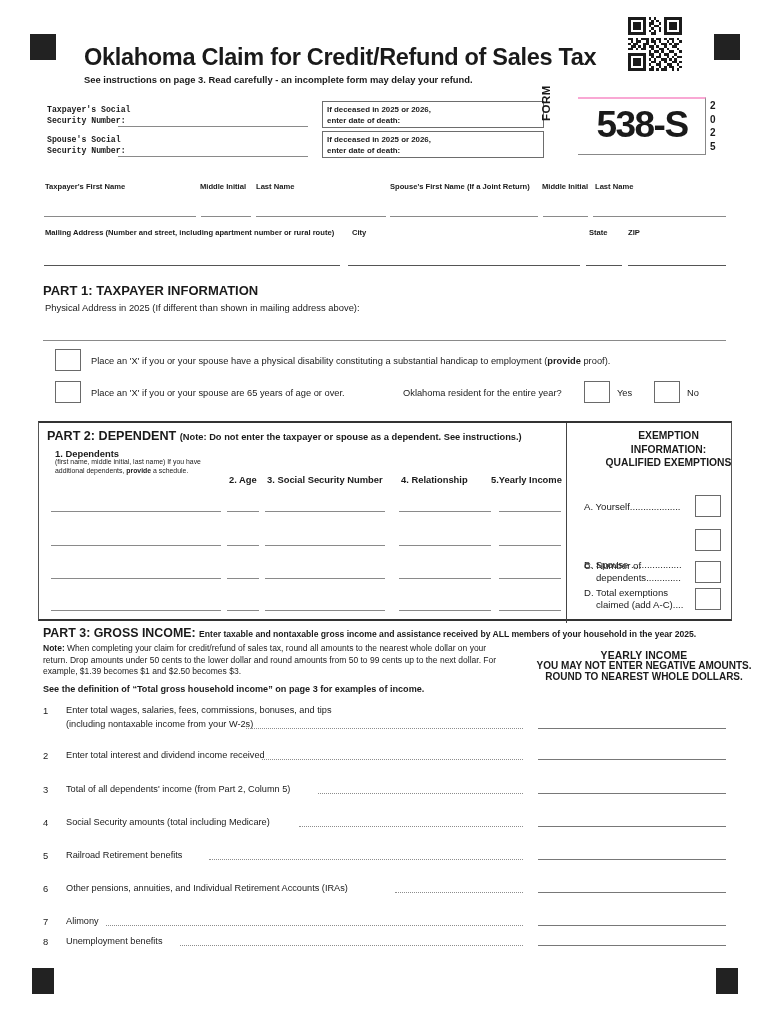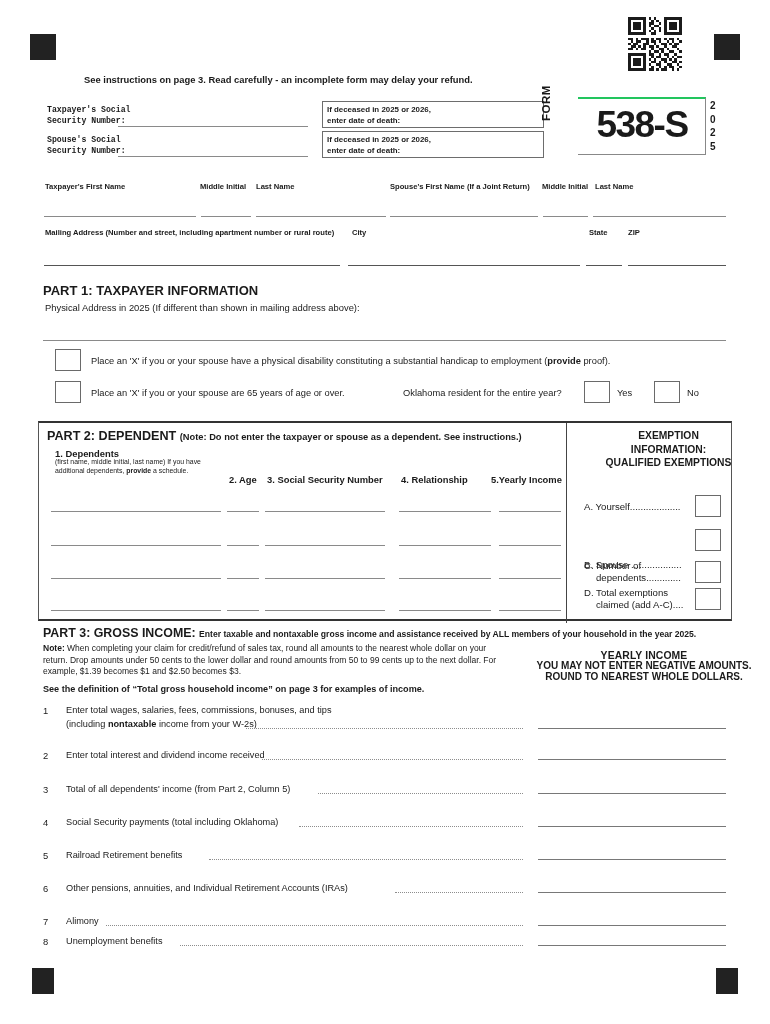--- a/index.html
+++ b/index.html
@@ -104,21 +104,21 @@
     font-weight: bold;
     letter-spacing: 0.5px;
     transform: rotate(-90deg) translate(-18px, -18px);
     transform-origin: left top;
     white-space: nowrap;
   }
   .formbadge .fnum-wrap {
     position: absolute;
     left: 20px; top: 0px;
     width: 128px; height: 58px;
-    border-top: 2px solid #22c55e;
+    border-top: 2px solid #f9a8d4;
     border-bottom: 1.5px solid #888;
     border-right: 1.5px solid #888;
   }
   .formbadge .fnum {
     position: absolute;
     left: 0; top: -3px;
     width: 128px;
     text-align: center;
     font-size: 37px;
     font-weight: bold;
@@ -265,21 +265,21 @@
     position: absolute;
     font-size: 9.4px;
     text-align: left;
     width: 14px;
   }
   .inc-txt {
     position: absolute;
     font-size: 9.2px;
     white-space: nowrap;
   }
-  .inc-txt b { font-weight: bold; }
+  .inc-txt b { font-weight: normal; }
   .dots {
     position: absolute;
     border-bottom: 1.5px dotted #8d8d8d;
     height: 0;
   }
   .amt-rule {
     position: absolute;
     border-bottom: 1px solid #787878;
     height: 0;
   }
@@ -287,20 +287,21 @@
 </head>
 <body>
 
 <div class="sheet">
 
   <div class="reg-mark reg-tl"></div>
   <div class="reg-mark reg-tr"></div>
   <div class="reg-mark reg-bl"></div>
   <div class="reg-mark reg-br"></div>
 
+  <div class="title">Oklahoma Claim for Credit/Refund of Sales Tax</div>
   <div class="subtitle">See instructions on page 3. Read carefully - an incomplete form may delay your refund.</div>
 
   <div class="qr">
     <svg width="54" height="54" viewBox="0 0 21 21" shape-rendering="crispEdges">
       <rect width="21" height="21" fill="#fff"></rect>
       <g fill="#1b1b1b">
         <rect x="0" y="0" width="7" height="1"></rect>
           <rect x="0" y="6" width="7" height="1"></rect>
         <rect x="0" y="0" width="1" height="7"></rect>
           <rect x="6" y="0" width="1" height="7"></rect>
@@ -593,21 +594,21 @@
 
   <div>
     <div class="inc-no" style="left:43px; top:784px;">3</div>
     <div class="inc-txt" style="left:66px; top:784px;">Total of all dependents' income (from Part 2, Column 5)</div>
     <div class="dots" style="left:318px; top:793px; width:205px;"></div>
     <div class="amt-rule" style="left:538px; top:793px; width:188px;"></div>
   </div>
 
   <div>
     <div class="inc-no" style="left:43px; top:817px;">4</div>
-    <div class="inc-txt" style="left:66px; top:817px;">Social Security payments (total including Oklahoma)</div>
+    <div class="inc-txt" style="left:66px; top:817px;">Social Security amounts (total including Medicare)</div>
     <div class="dots" style="left:299px; top:826px; width:224px;"></div>
     <div class="amt-rule" style="left:538px; top:826px; width:188px;"></div>
   </div>
 
   <div>
     <div class="inc-no" style="left:43px; top:850px;">5</div>
     <div class="inc-txt" style="left:66px; top:850px;">Railroad Retirement benefits</div>
     <div class="dots" style="left:209px; top:859px; width:314px;"></div>
     <div class="amt-rule" style="left:538px; top:859px; width:188px;"></div>
   </div>

